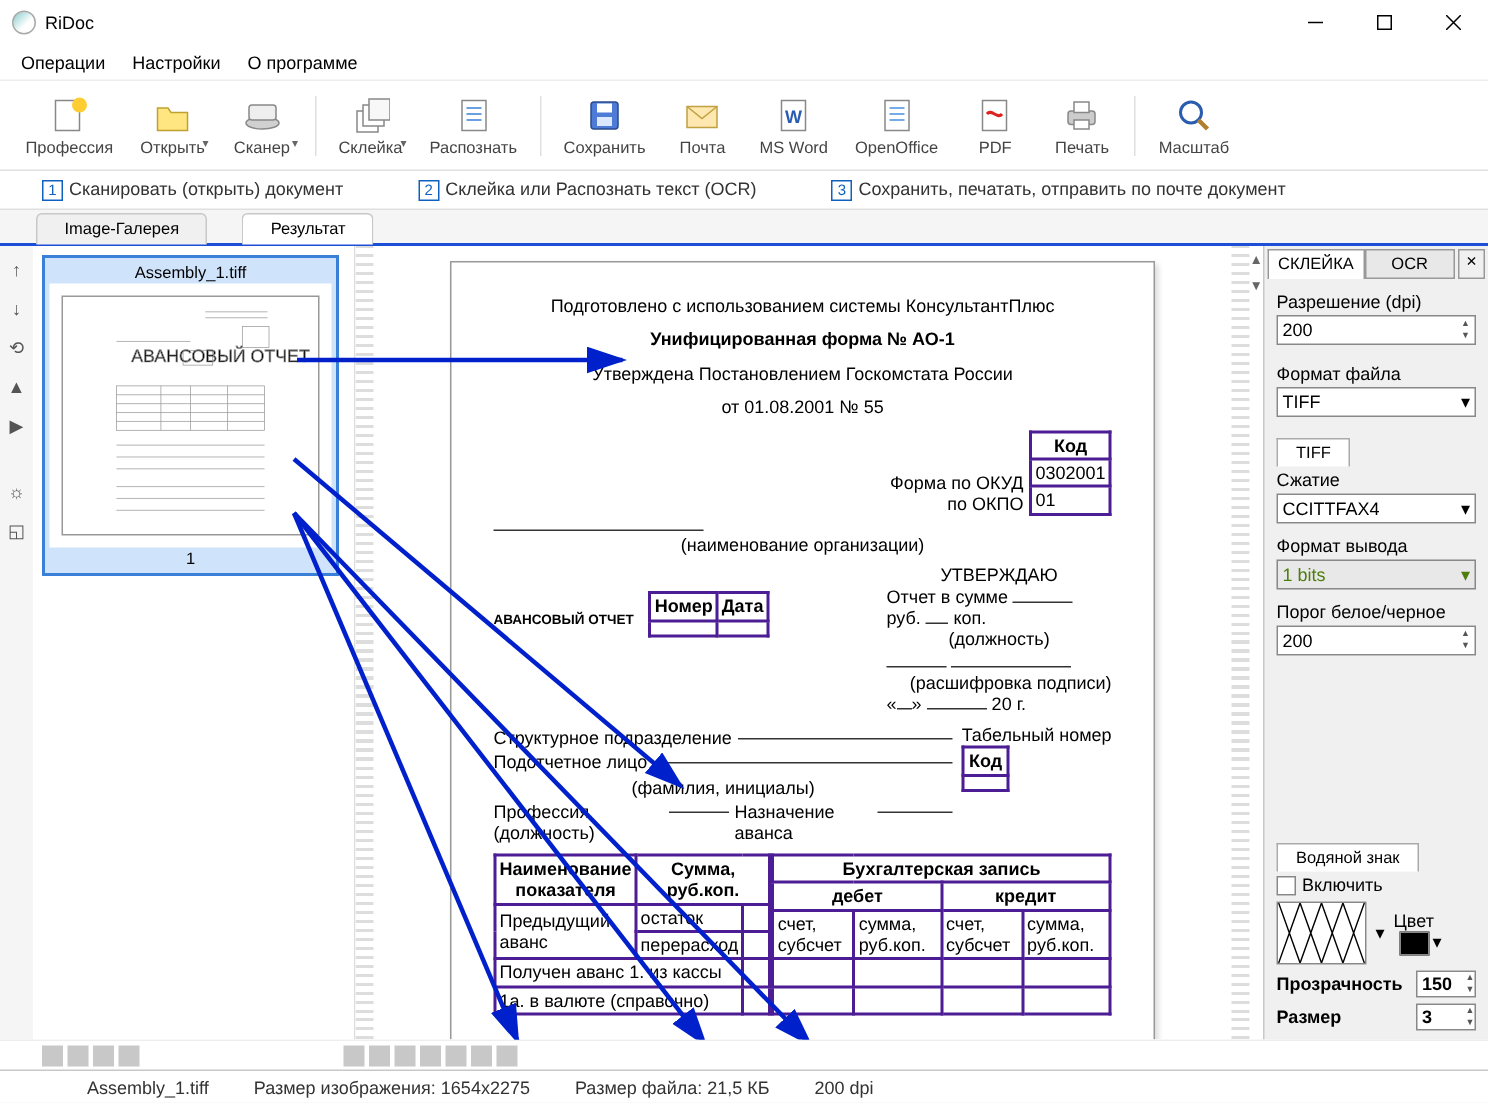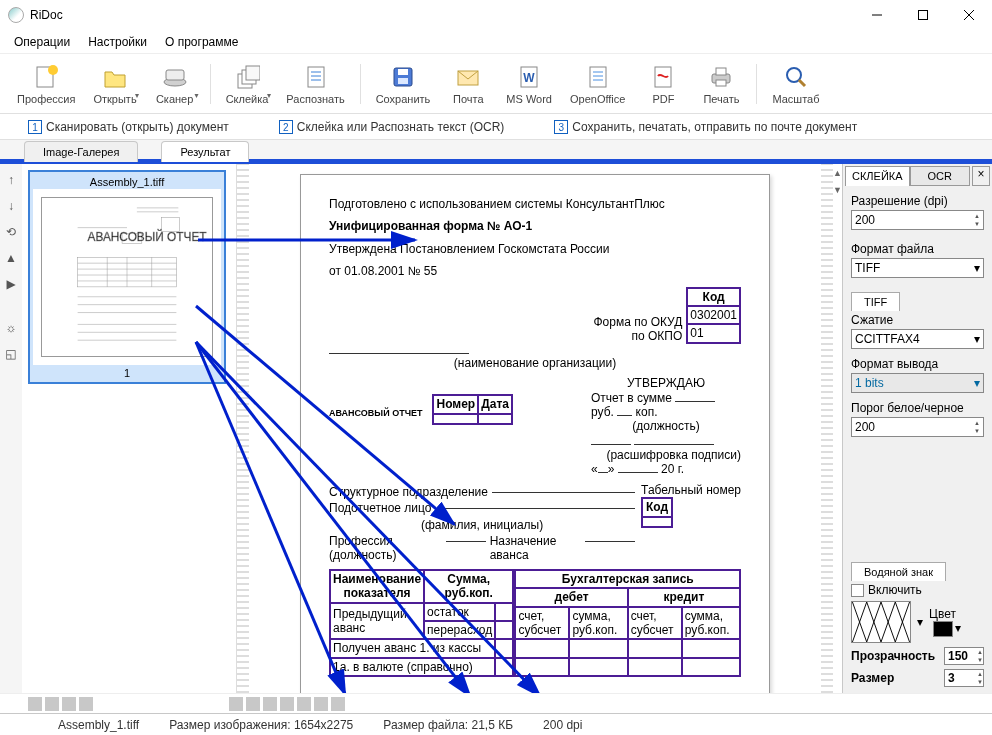--- a/index.html
+++ b/index.html
@@ -22,21 +22,21 @@
 .tbtn .ticon { width:30px; height:30px; display:flex; align-items:center; justify-content:center; }
 .tbtn .tlabel { font-size:11px; color:#444; margin-top:1px; white-space:nowrap; }
 .tbtn.dd::after { content:"▾"; font-size:8px; position:relative; top:-14px; left:22px; color:#666; height:0; }
 .sep { width:1px; height:40px; background:#e0e0e0; margin:0 6px; }
 
 
 .stepbar { height:26px; display:flex; align-items:center; gap:30px; padding-left:28px; background:#fff; border-bottom:1px solid #e0e0e0; font-size:11px; color:#333; }
 .stepnum { display:inline-block; width:14px; height:14px; border:1px solid #1060c0; color:#1060c0; text-align:center; line-height:13px; font-size:10px; margin-right:4px; }
 
 
-.tabrow { height:24px; display:flex; align-items:flex-start; padding-left:24px; gap:0; background:#f5f5f5; border-bottom:5px solid #1d4ed8; }
+.tabrow { height:24px; display:flex; align-items:center; padding-left:24px; gap:0; background:#f5f5f5; border-bottom:2px solid #1d4ed8; }
 .tab { padding:4px 18px; border:1px solid #c8c8c8; border-bottom:none; background:#f0f0f0; border-radius:4px 4px 0 0; font-size:11px; position:relative; top:1px; margin-right:-1px;}
 .tab.active { background:#fff; z-index:2;margin-left:24px; }
 
 
 .main { flex:1; display:flex; overflow:hidden; background:#f5f5f5; }
 
 
 .vtool { width:22px; background:#f5f5f5; display:flex; flex-direction:column; align-items:center; padding-top:8px; gap:10px; }
 .vtool div { width:16px; height:16px; display:flex; align-items:center; justify-content:center; color:#555; font-size:12px; }
 
@@ -59,39 +59,39 @@
 
 .rightpanel { width:150px; background:#f0f0f0; border-left:1px solid #c8c8c8; display:flex; flex-direction:column; padding:2px; gap:4px; font-size:11px; }
 .rtabs { display:flex; }
 .rtab { flex:1; text-align:center; padding:3px 6px; border:1px solid #999; background:#e8e8e8; font-size:11px; }
 .rtab.active { background:#fff; border-bottom:none; }
 .rclose { width:18px; border:1px solid #999; text-align:center; margin-left:2px; }
 .rbox { padding:4px 6px; }
 .rlabel { margin-bottom:2px; }
 .rinput { width:100%; height:20px; border:1px solid #888; background:#fff; padding:1px 3px; display:flex; align-items:center; justify-content:space-between;}
 .rsel { width:100%; height:20px; border:1px solid #888; background:#fff; padding:1px 3px; display:flex; align-items:center; justify-content:space-between;}
-.rsel.disabled,.rinput.disabled { background:#e8e8e8; color:#0369a1; }
+.rsel.disabled,.rinput.disabled { background:#e8e8e8; color:#4d7c0f; }
 .subtab { display:flex; margin:2px 0;}
 .subtab span { padding:3px 12px; border:1px solid #aaa; border-bottom:none; background:#fff; font-size:11px;}
 .spinbtns { display:flex; flex-direction:column; font-size:6px; line-height:8px; color:#555; }
 .colorwell { width:20px; height:16px; background:#000; border:1px solid #888; margin-left:4px; }
 .checkbox { width:13px; height:13px; border:1px solid #888; background:#fff; margin-right:4px; display:inline-block; vertical-align:middle;}
 .wmimg { width:60px; height:42px; border:1px solid #888; background:#fff; position:relative; }
 .wmimg svg { width:100%; height:100%; }
 .fieldrow { display:flex; align-items:center; gap:3px; margin-top:4px;font-weight:bold;}
 .fieldrow .lbl { flex:1; }
 .numbox { width:40px; height:18px; border:1px solid #888; background:#fff; display:flex; align-items:center; justify-content:space-between; padding-left:3px;}
 
 
 .status { height:22px; border-top:1px solid #c8c8c8; display:flex; align-items:center; font-size:11px; color:#333; padding:0 8px; gap:30px; }
 .tinythumbs { height:20px; padding-left:28px; display:flex; gap:3px; background:#fff; border-top:1px solid #eee; align-items:center;}
 .tt { width:14px; height:14px; background:#c8c8c8; }
 
 
-.page .hdr-right { text-align:left; font-size:6px; margin-bottom:8px;}
+.page .hdr-right { text-align:center; font-size:6px; margin-bottom:8px;}
 .page .title-main { font-weight:bold; font-size:9px; text-align:center; margin:6px 0; }
 .page table { border-collapse:collapse; font-size:6px; }
 .page table td,.page table th { border:2px solid #4c1d95; padding:1px 2px; }
 .page .line { border-bottom:1px solid #333; display:inline-block; min-width:40px; height:8px;}
 .page .field { display:flex; gap:4px; font-size:6px; margin:2px 0;}
 .arrows { position:absolute; inset:0; pointer-events:none; z-index:10; }
 .arrows line,.arrows path { stroke:#0020cc; stroke-width:3; fill:none; }
 .arrows marker path { fill:#0020cc; stroke:none;}
 
 .staticarea { position:relative; }

